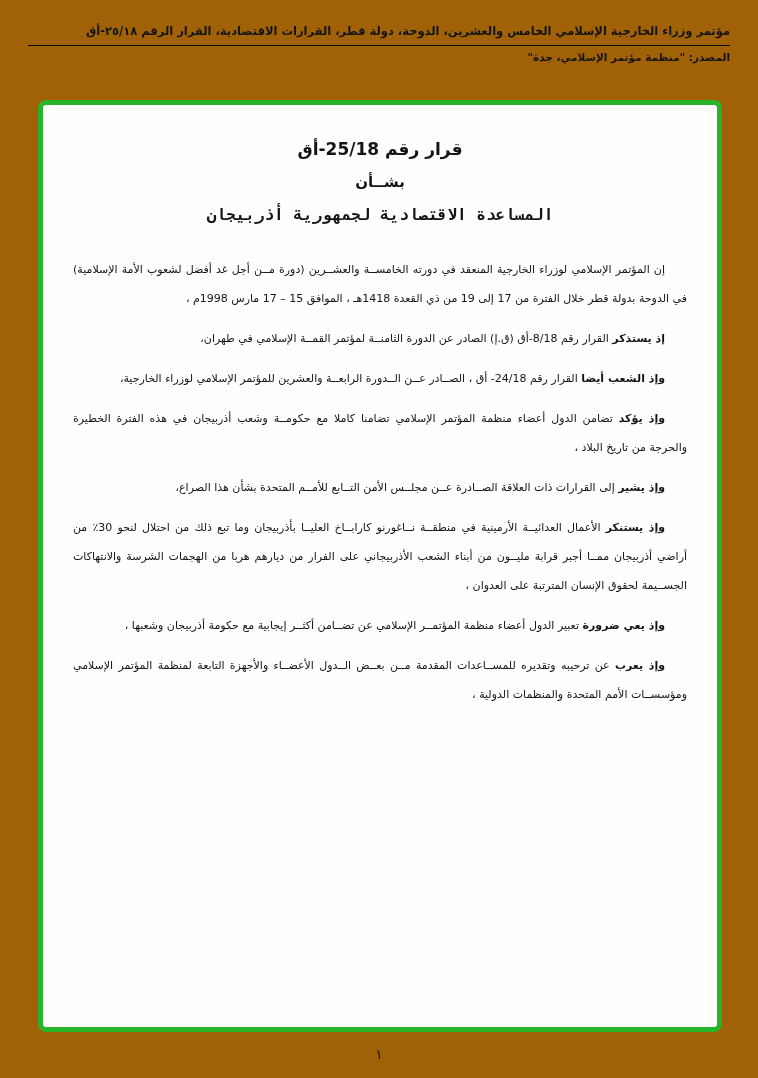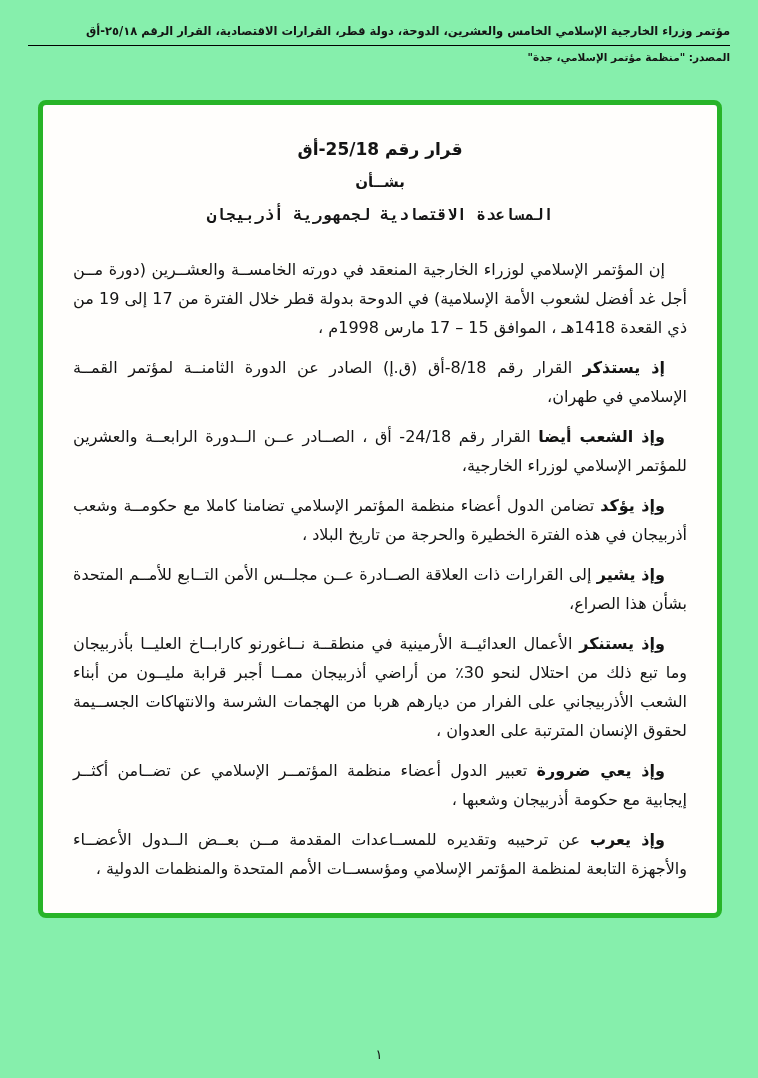--- a/index.html
+++ b/index.html
@@ -4,53 +4,53 @@
 <style>
   * { margin:0; padding:0; box-sizing:border-box; }
   html,body { width:758px; height:1078px; }
   body {
     background:#ffffff;
     font-family:"DejaVu Sans", sans-serif;
     color:#141414;
     position:relative;
     overflow:hidden;
   }
-  .page { position:absolute; inset:0; background:#86efac; }
+  .page { position:absolute; inset:0; background:#a16207; }
 
   
   .doc-header {
     position:absolute; top:22px; left:28px; right:28px;
     direction:rtl; text-align:right;
   }
   .doc-header .line1 {
     font-weight:bold; font-size:11.5px; line-height:1.6;
     padding-bottom:5px; border-bottom:1.5px solid #000;
   }
   .doc-header .line2 {
     font-weight:bold; font-size:10.5px; margin-top:5px;
   }
 
   
   .resolution-box {
     position:absolute; top:100px; left:38px;
-    width:684px; height:818px;
+    width:684px; height:932px;
     border:5px solid #28b428;
     border-radius:8px;
     background:#fffefc;
     padding:34px 30px 6px 30px;
     overflow:hidden;
   }
   .res-title { direction:rtl; text-align:center; font-weight:bold; }
   .res-title .t1 { font-size:17px; letter-spacing:.3px; }
   .res-title .t2 { font-size:15px; margin-top:14px; }
   .res-title .t3 { font-size:16px; margin-top:14px;font-family:Liberation Mono, monospace; }
 
   .content {
     direction:rtl; text-align:justify;
-    font-size:16px; line-height:29px;
+    font-size:11px; line-height:29px;
     margin-top:30px;
   }
   .para { margin-bottom:11px; text-indent:22px; }
   .para .lead { font-weight:bold; }
 
   .page-number {
     position:absolute; bottom:16px; left:0; right:0;
     text-align:center; font-size:13px; color:#111;
   }
 </style>

